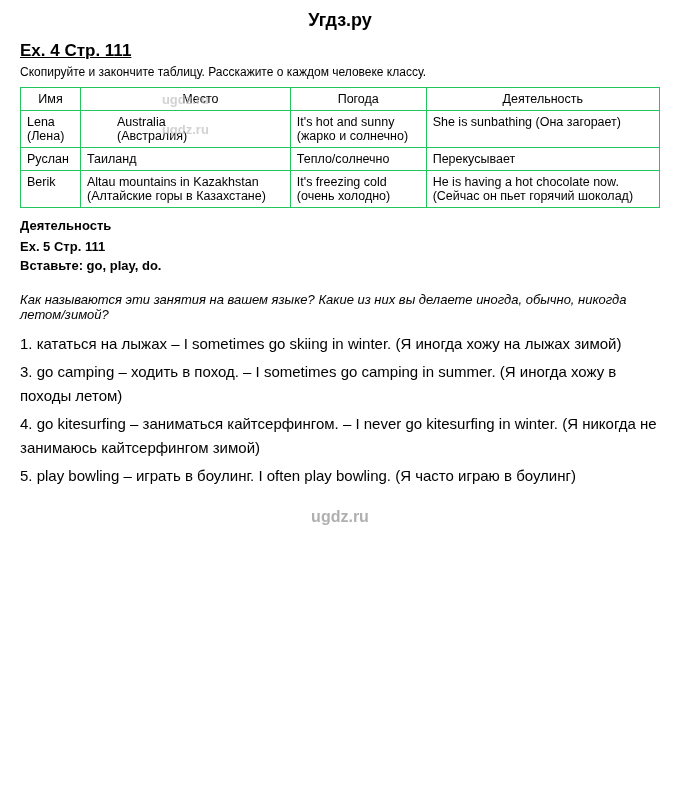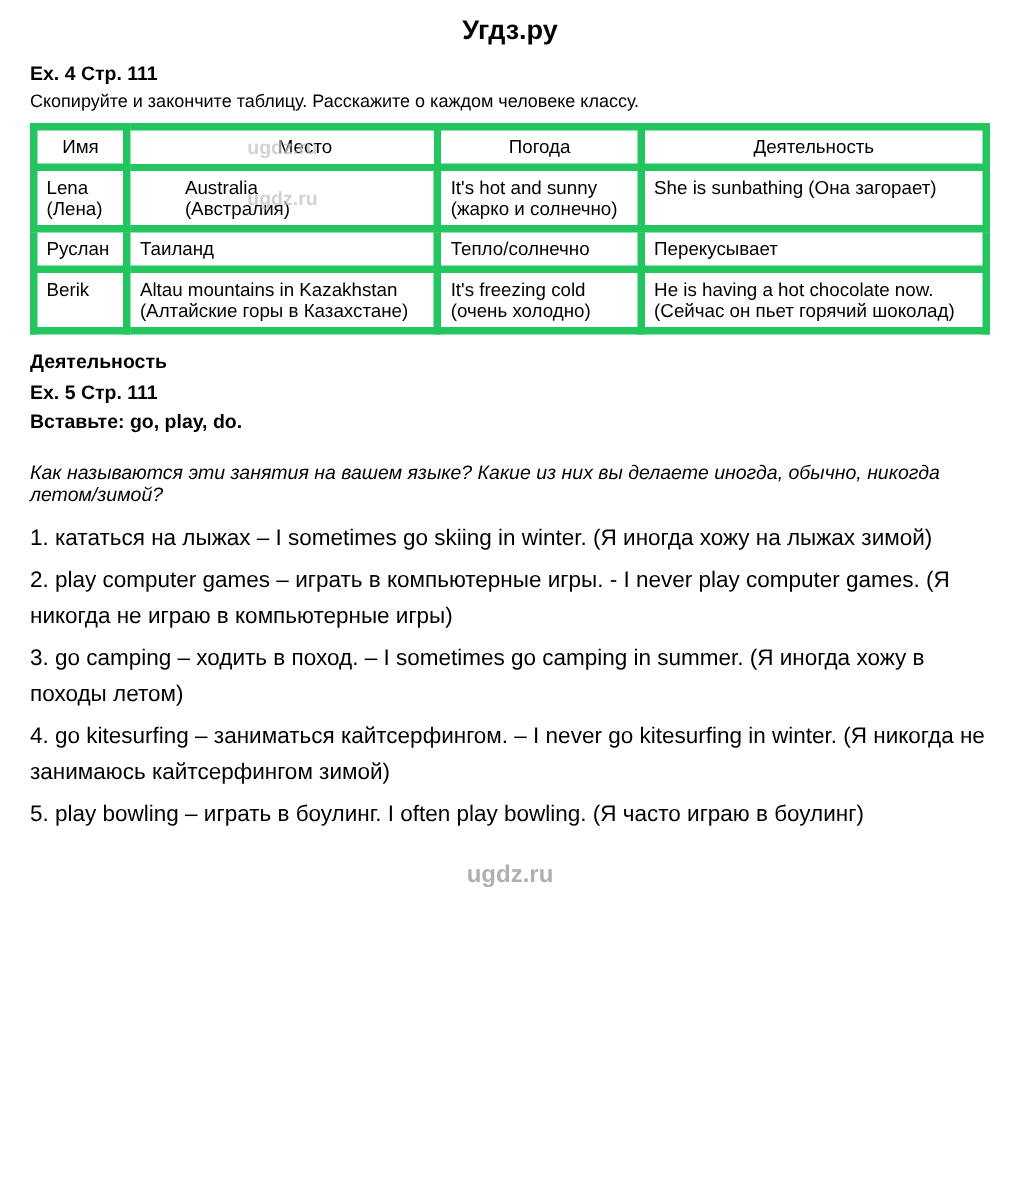--- a/index.html
+++ b/index.html
@@ -12,36 +12,37 @@
       min-height: 797px;
       padding: 10px 20px;
     }
     .site-title {
       text-align: center;
       font-size: 18px;
       font-weight: bold;
       margin-bottom: 10px;
     }
     .exercise-header {
-      font-size: 13px;
+      font-size: 17px;
       font-weight: bold;
       margin-bottom: 4px;
+      text-decoration: underline;
     }
     .exercise-instruction {
       font-size: 12px;
       margin-bottom: 8px;
     }
     table {
       border-collapse: collapse;
       width: 100%;
       margin-bottom: 10px;
       font-size: 12.5px;
     }
     table th, table td {
-      border: 5px solid #22c55e;
+      border: 1px solid #22c55e;
       padding: 4px 6px;
       vertical-align: top;
     }
     table th {
       font-weight: normal;
       text-align: center;
       background: #fff;
     }
     .watermark {
       color: #b0b0b0;
@@ -151,21 +152,20 @@
 <div class="ex5-header">Вставьте: go, play, do.</div>
 
 <br>
 
 
 <div class="ex5-question">Как называются эти занятия на вашем языке? Какие из них вы делаете иногда, обычно, никогда летом/зимой?</div>
 
 
 <div class="items-list">
   <p>1. кататься на лыжах – I sometimes go skiing in winter. (Я иногда хожу на лыжах зимой)</p>
-  <p>2. play computer games – играть в компьютерные игры. - I never play computer games. (Я никогда не играю в компьютерные игры)</p>
   <p>3. go camping – ходить в поход. – I sometimes go camping in summer. (Я иногда хожу в походы летом)</p>
   <p>4. go kitesurfing – заниматься кайтсерфингом. – I never go kitesurfing in winter. (Я никогда не занимаюсь кайтсерфингом зимой)</p>
   <p>5. play bowling – играть в боулинг. I often play bowling. (Я часто играю в боулинг)</p>
 </div>
 
 
 <div class="bottom-watermark">
   <span class="watermark" style="font-size:16px;">ugdz.ru</span>
 </div>
 

